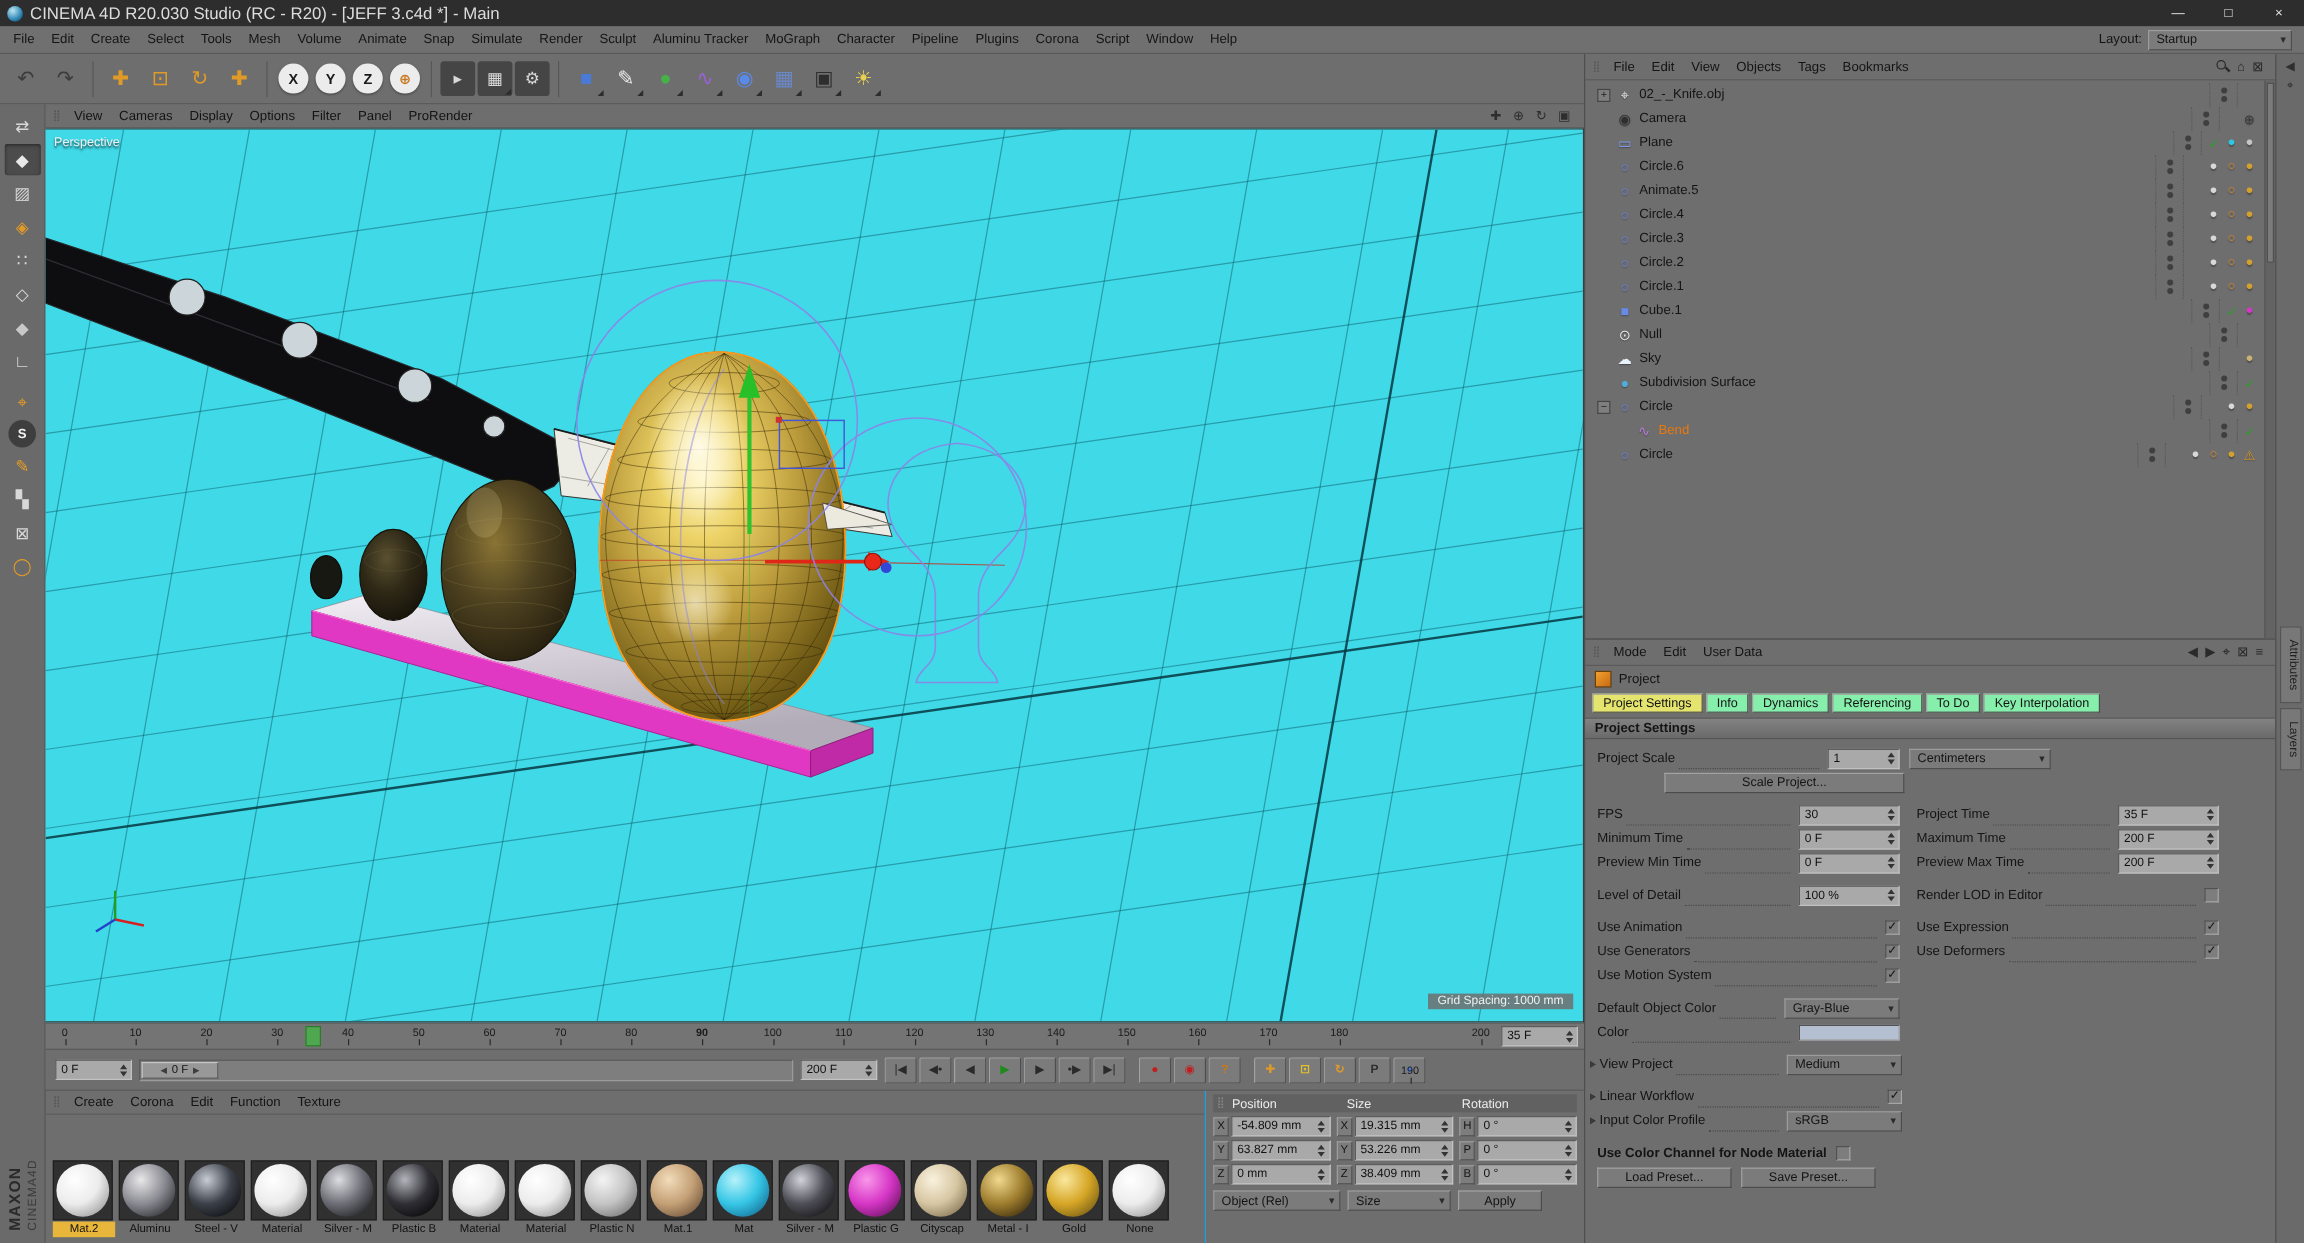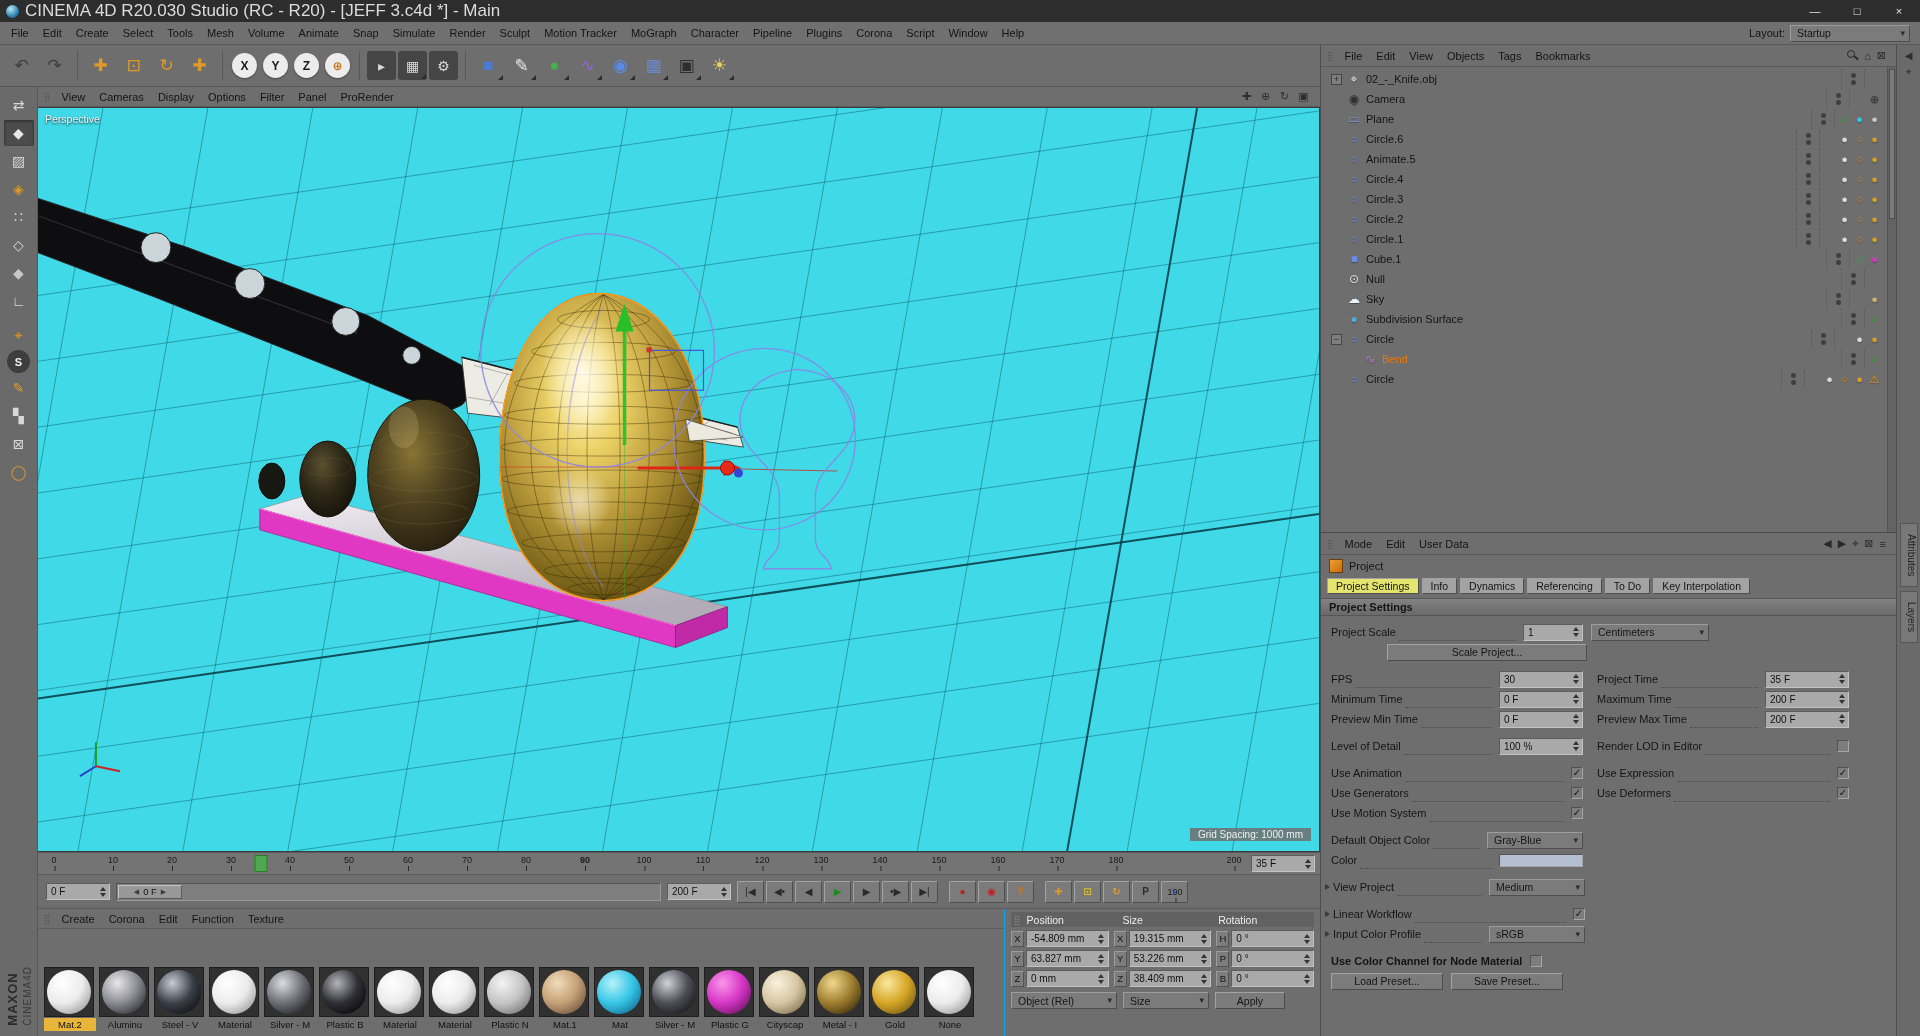--- a/index.html
+++ b/index.html
@@ -2,21 +2,21 @@
 <html><head>
 <meta charset="utf-8">
 <style>
   *{margin:0;padding:0;box-sizing:border-box}
   html,body{background:#454545}
   .app{position:relative;width:1920px;height:1036px;background:#6e6e6e;font-family:"Liberation Sans","DejaVu Sans",sans-serif;font-size:11px;color:#141414;overflow:hidden;user-select:none}
 
   
   .titlebar{height:22px;background:#2d2d2d;display:flex;align-items:center;padding-left:6px;color:#dcdcdc}
   .c4d-logo{width:13px;height:13px;border-radius:50%;background:radial-gradient(circle at 35% 30%,#bce6f2,#2f86b4 60%,#0c3e5e);margin-right:6px;flex:none}
-  .title-text{font-size:17px;white-space:nowrap}
+  .title-text{font-size:14px;white-space:nowrap}
   .win-controls{margin-left:auto;display:flex;height:100%}
   .win-btn{width:42px;height:100%;display:flex;align-items:center;justify-content:center;font-size:11px;color:#e6e6e6}
 
   
   .menubar{height:23px;background:#707070;border-bottom:1px solid #595959;display:flex;align-items:center;padding:0 4px}
   .menu-item{padding:0 7px;line-height:22px;cursor:default}
   .menubar-right{margin-left:auto;display:flex;align-items:center;gap:5px;padding-right:6px}
   .dd{background:#7b7b7b;border:1px solid;border-color:#9c9c9c #4e4e4e #4e4e4e #9c9c9c;padding:1px 16px 1px 6px;position:relative;height:17px;display:inline-flex;align-items:center;font-size:10.5px}
   .dd::after{content:"▾";position:absolute;right:4px;top:2px;font-size:9px;color:#2a2a2a}
   .layout-dd{min-width:120px}
@@ -131,21 +131,21 @@
   .om-check{width:14px;text-align:center;color:#2da02d;font-weight:bold;font-size:11px}
   .om-tag{width:15px;text-align:center;font-size:11px;text-shadow:0 1px 1px rgba(0,0,0,.3)}
   .om-scroll{position:absolute;right:0;top:0;bottom:0;width:9px;background:#636363;border-left:1px solid #555}
   .om-thumb{position:absolute;left:1px;right:1px;top:2px;height:150px;background:#7b7b7b;border:1px solid #4f4f4f}
 
   
   .attr{flex:1;display:flex;flex-direction:column;min-height:0}
   .attr-obj-row{height:22px;display:flex;align-items:center;padding:0 8px;gap:6px;flex:none}
   .proj-icon{width:14px;height:14px;background:linear-gradient(135deg,#f0a030,#c86a10);border:1px solid #6a4008;display:inline-block}
   .attr-tabs{display:flex;gap:3px;padding:1px 4px 4px 6px;border-bottom:1px solid #575757;flex:none}
-  .attr-tab{background:#a3a3a3;border:1px solid;border-color:#a2a2a2 #4e4e4e #4e4e4e #a2a2a2;padding:1px 8px;font-size:10.5px;white-space:nowrap}
+  .attr-tab{background:#86efac;border:1px solid;border-color:#a2a2a2 #4e4e4e #4e4e4e #a2a2a2;padding:1px 8px;font-size:10.5px;white-space:nowrap}
   .attr-tab.active{background:#e4e46e}
   .attr-section{height:17px;background:linear-gradient(#828282,#6a6a6a);border-bottom:1px solid #555;font-weight:bold;padding-left:8px;display:flex;align-items:center;flex:none}
   .attr-form{flex:1;padding:6px 8px 0 10px;overflow:hidden}
   .arow{display:flex;align-items:center;height:20px}
   .fgroup{width:252px;display:flex;align-items:center;flex:none}
   .lblw{flex:1;display:flex;align-items:flex-end;min-width:0;padding-right:4px}
   .lbl{white-space:nowrap}
   .leader{flex:1;border-bottom:1px dotted #4a4a4a;margin:0 3px;position:relative;top:3px;min-width:6px}
   .gap12{width:14px;flex:none}
   .vgap{height:7px}
@@ -183,21 +183,21 @@
         <span class="menu-item">Create</span>
         <span class="menu-item">Select</span>
         <span class="menu-item">Tools</span>
         <span class="menu-item">Mesh</span>
         <span class="menu-item">Volume</span>
         <span class="menu-item">Animate</span>
         <span class="menu-item">Snap</span>
         <span class="menu-item">Simulate</span>
         <span class="menu-item">Render</span>
         <span class="menu-item">Sculpt</span>
-        <span class="menu-item">Motion Tracker</span>
+        <span class="menu-item">Aluminu Tracker</span>
         <span class="menu-item">MoGraph</span>
         <span class="menu-item">Character</span>
         <span class="menu-item">Pipeline</span>
         <span class="menu-item">Plugins</span>
         <span class="menu-item">Corona</span>
         <span class="menu-item">Script</span>
         <span class="menu-item">Window</span>
         <span class="menu-item">Help</span>
       </div>
     <div class="menubar-right">

